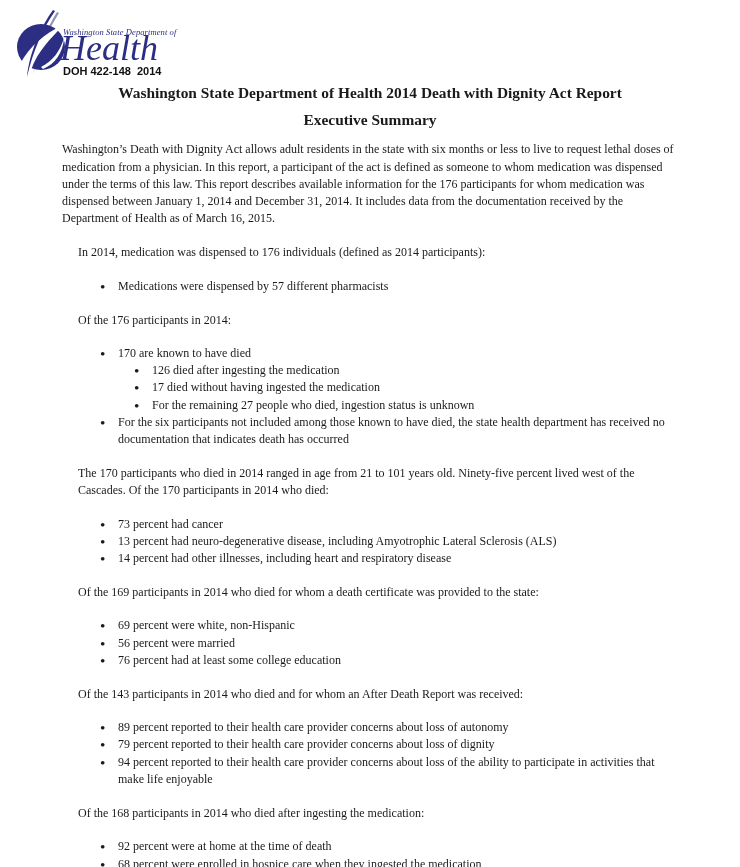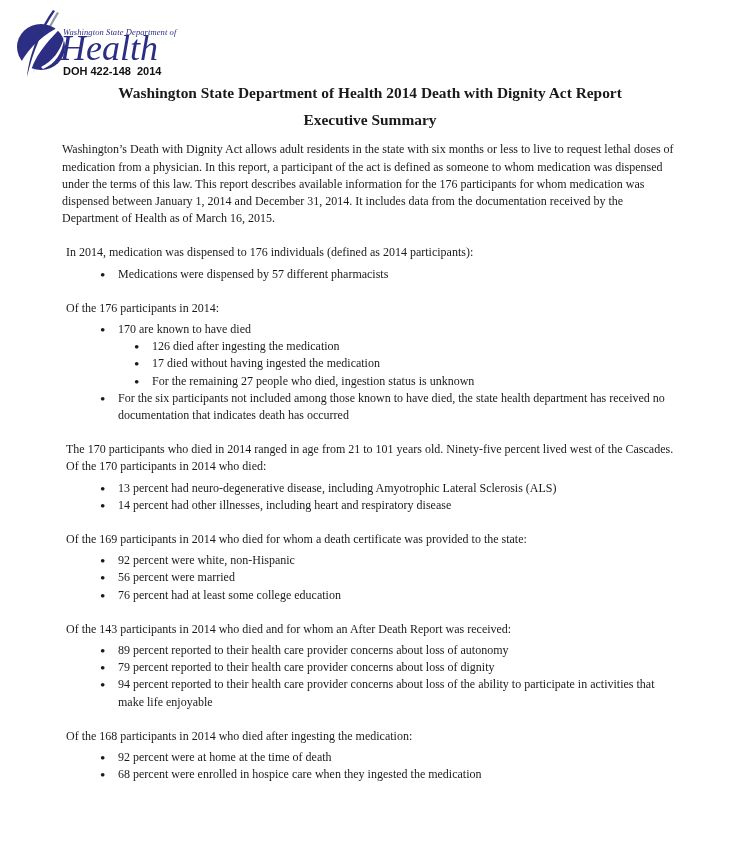--- a/index.html
+++ b/index.html
@@ -35,21 +35,21 @@
     position:absolute;left:53px;top:57px;
     font-family:"Liberation Sans", sans-serif;font-weight:bold;
     font-size:11px;color:#111;white-space:pre;
   }
   
   .title{ text-align:center;font-weight:bold;font-size:15.4px;line-height:17.2px; }
   .title p{margin:0 0 10px 0;}
   .doc-body{font-size:12px;line-height:17.2px;}
   .intro{margin:13px 0 0 0;}
   section{margin:17px 0 0 0;}
-  .sec-heading{margin:4px;}
+  .sec-heading{margin:16px;}
   ul.bullet-list{list-style:none;margin:0;padding:0 0 0 56px;}
   ul.bullet-list ul.bullet-list{padding-left:34px;}
   ul.bullet-list li{position:relative;}
   ul.bullet-list li::before{
     content:"\2022";position:absolute;left:-18px;top:0;
     font-size:15.4px;color:var(--text);
   }
 </style>
 </head>
 <body>
@@ -95,28 +95,29 @@
                 <li><span>126 died after ingesting the medication</span></li>
                 <li><span>17 died without having ingested the medication</span></li>
                 <li><span>For the remaining 27 people who died, ingestion status is unknown</span></li>
               </ul></li>
             <li><span>For the six participants not included among those known to have died, the state health department has received no documentation that indicates death has occurred</span></li>
           </ul>
         </section>
         <section>
           <p class="sec-heading">The 170 participants who died in 2014 ranged in age from 21 to 101 years old. Ninety-five percent lived west of the Cascades. Of the 170 participants in 2014 who died:</p>
           <ul class="bullet-list">
+            <li><span>73 percent had cancer</span></li>
             <li><span>13 percent had neuro-degenerative disease, including Amyotrophic Lateral Sclerosis (ALS)</span></li>
             <li><span>14 percent had other illnesses, including heart and respiratory disease</span></li>
           </ul>
         </section>
         <section>
           <p class="sec-heading">Of the 169 participants in 2014 who died for whom a death certificate was provided to the state:</p>
           <ul class="bullet-list">
-            <li><span>92 percent were white, non-Hispanic</span></li>
+            <li><span>69 percent were white, non-Hispanic</span></li>
             <li><span>56 percent were married</span></li>
             <li><span>76 percent had at least some college education</span></li>
           </ul>
         </section>
         <section>
           <p class="sec-heading">Of the 143 participants in 2014 who died and for whom an After Death Report was received:</p>
           <ul class="bullet-list">
             <li><span>89 percent reported to their health care provider concerns about loss of autonomy</span></li>
             <li><span>79 percent reported to their health care provider concerns about loss of dignity</span></li>
             <li><span>94 percent reported to their health care provider concerns about loss of the ability to participate in activities that make life enjoyable</span></li>

